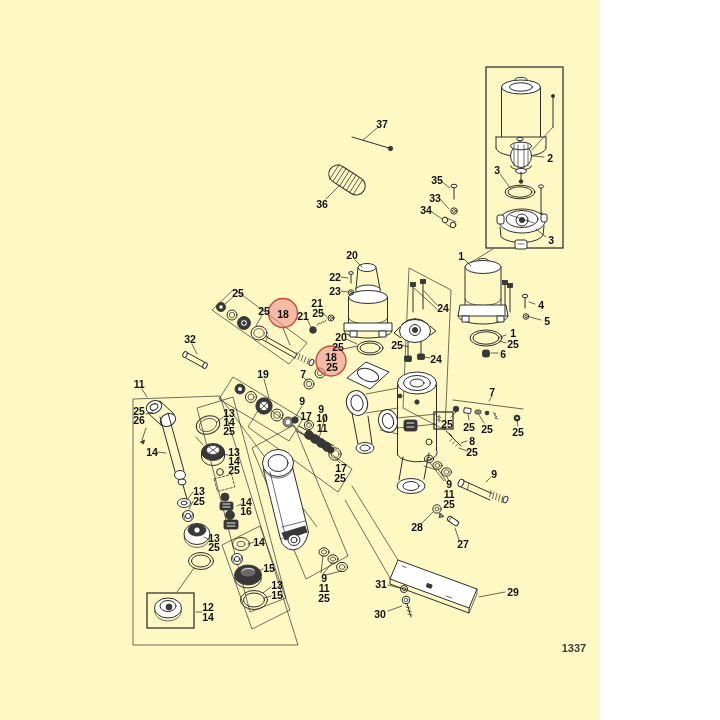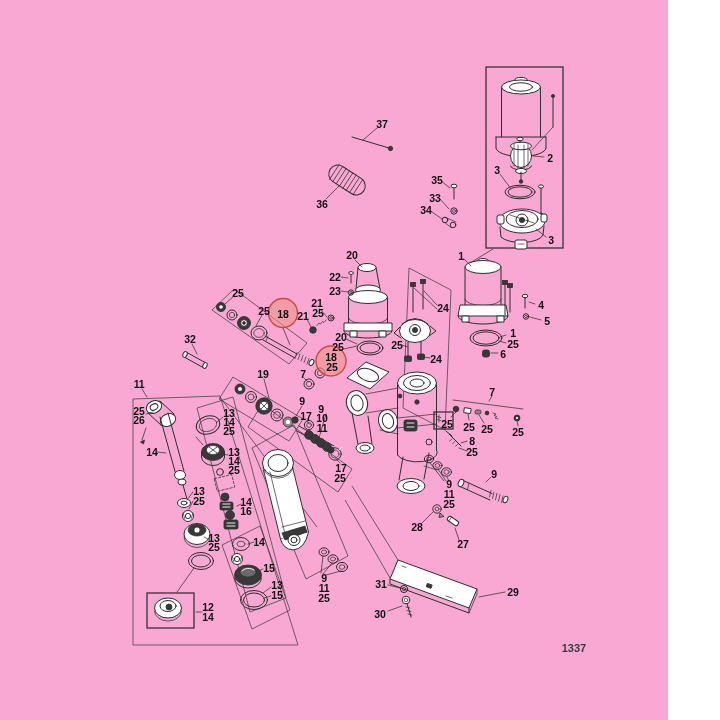--- a/index.html
+++ b/index.html
@@ -1,16 +1,16 @@
 <!DOCTYPE html>
 <html><head>
 <meta charset="utf-8">
 <style>
   html,body{margin:0;padding:0;background:#fff;}
-  #viewport{position:relative;width:668px;height:720px;background:#f9a8d4;overflow:hidden;
+  #viewport{position:relative;width:600px;height:720px;background:#fef9c3;overflow:hidden;
             font-family:"Liberation Sans",sans-serif;}
   svg{position:absolute;left:0;top:0;}
   .s  {fill:none;stroke:#2e2e2e;stroke-width:1;stroke-linecap:round;stroke-linejoin:round;}
   .sw {fill:#ffffff;stroke:#2e2e2e;stroke-width:1;stroke-linejoin:round;}
   .sd {fill:#383838;stroke:#2e2e2e;stroke-width:.8;}
   .sg {fill:#8a8a8a;stroke:#2e2e2e;stroke-width:.8;}
   .t  {fill:none;stroke:#2e2e2e;stroke-width:.7;stroke-linecap:round;}
   .wt {fill:none;stroke:#ffffff;stroke-width:.9;stroke-linecap:round;}
   .band{fill:none;stroke:#3f3f3f;stroke-width:.75;stroke-linejoin:round;}
   .ldr {fill:none;stroke:#333333;stroke-width:.75;stroke-linecap:round;}

